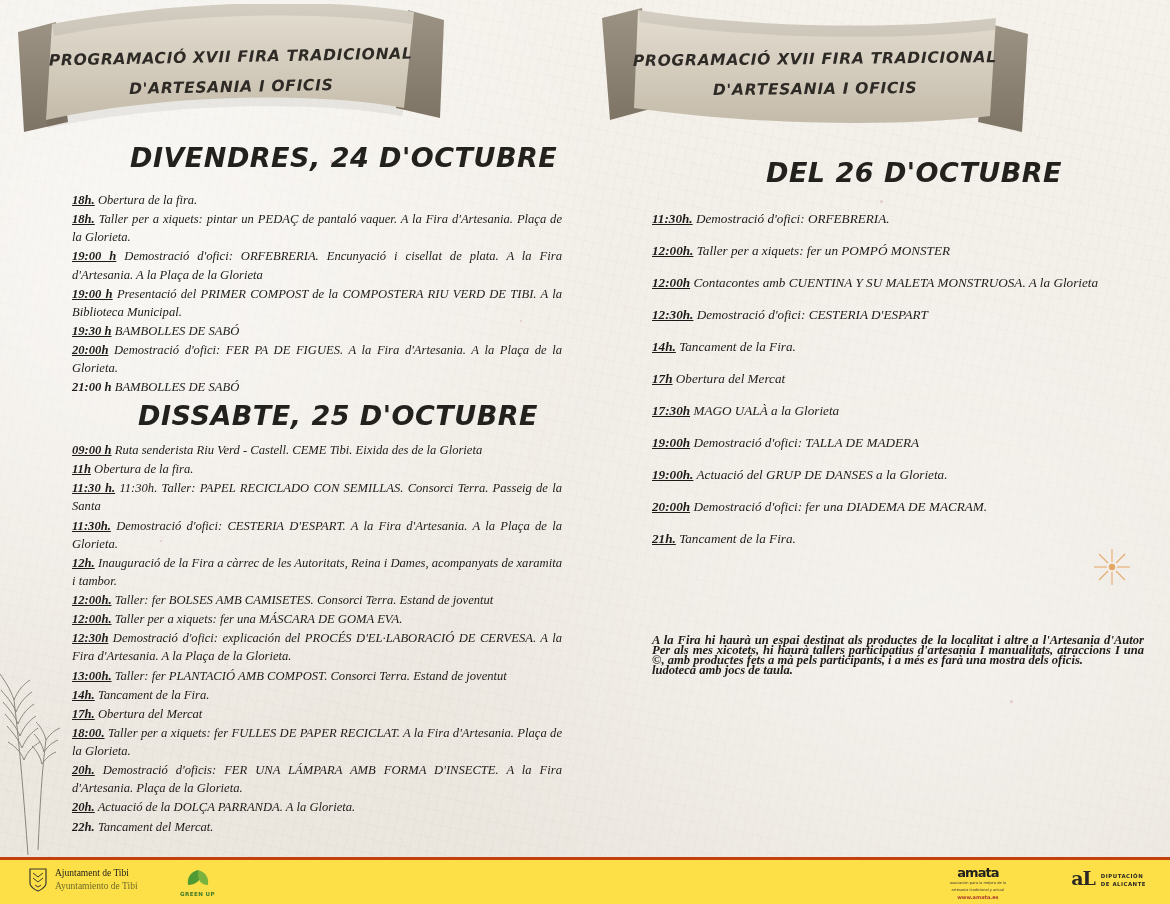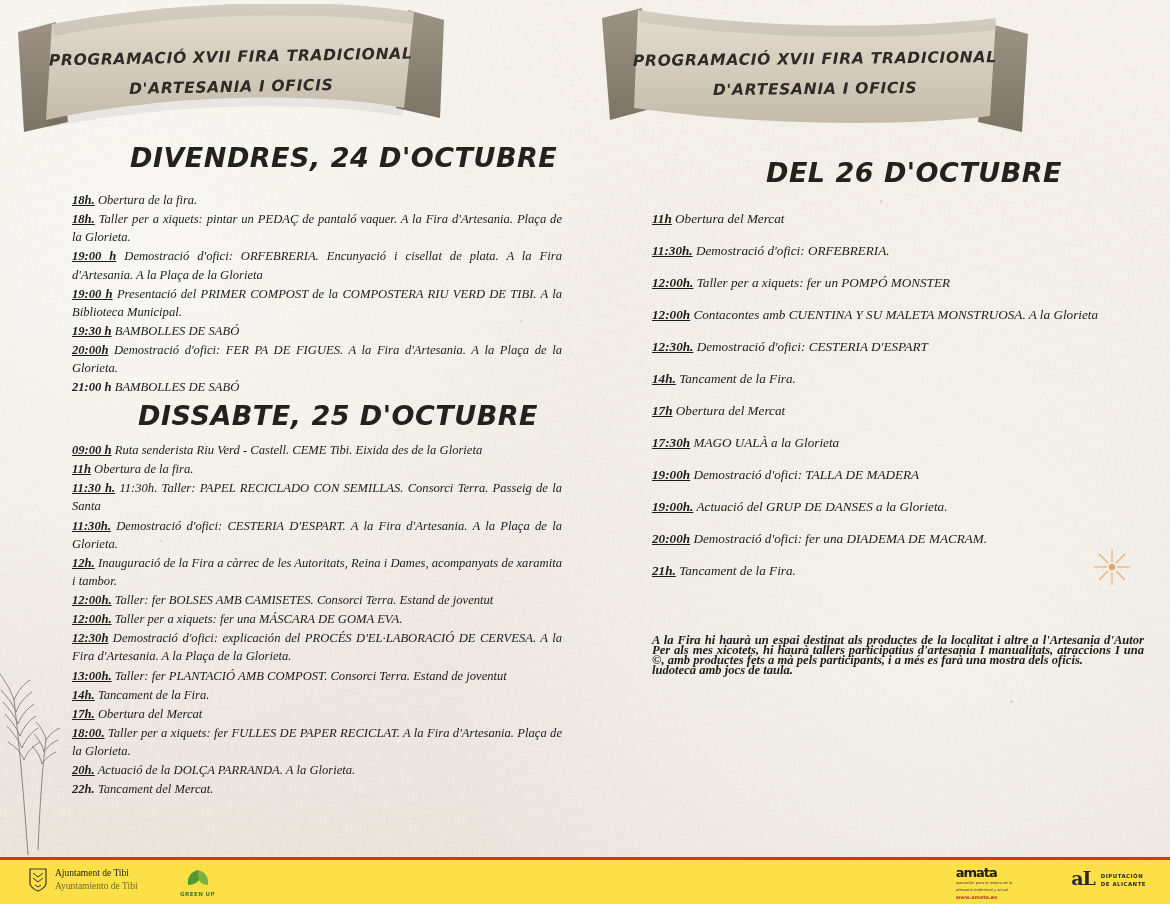--- a/index.html
+++ b/index.html
@@ -173,22 +173,22 @@
     font-family: "DejaVu Sans", sans-serif;
     font-size: 5.6px;
     font-weight: bold;
     letter-spacing: 0.4px;
     color: #3f7a2a;
     margin-top: 1px;
   }
 
   .amata {
     position: absolute;
-    right: 158px; top: 6px;
-    text-align: left;
+    right: 164px; top: 6px;
+    text-align: center;
   }
   .amata .mark {
     font-family: "DejaVu Sans", sans-serif;
     font-weight: bold;
     font-size: 13px;
     letter-spacing: -1px;
     color: #23211e;
     line-height: 1;
   }
   .amata .sub {
@@ -307,26 +307,26 @@
     <p class="ev"><span class="t">11:30 h.</span> <span>11:30h. Taller: PAPEL RECICLADO CON SEMILLAS. Consorci Terra. Passeig de la Santa</span></p>
     <p class="ev"><span class="t">11:30h.</span> <span>Demostració d'ofici: CESTERIA D'ESPART. A la Fira d'Artesania. A la Plaça de la Glorieta.</span></p>
     <p class="ev"><span class="t">12h.</span> <span>Inauguració de la Fira a càrrec de les Autoritats, Reina i Dames, acompanyats de xaramita i tambor.</span></p>
     <p class="ev"><span class="t">12:00h.</span> <span>Taller: fer BOLSES AMB CAMISETES. Consorci Terra. Estand de joventut</span></p>
     <p class="ev"><span class="t">12:00h.</span> <span>Taller per a xiquets: fer una MÁSCARA DE GOMA EVA.</span></p>
     <p class="ev"><span class="t">12:30h</span> <span>Demostració d'ofici: explicación del PROCÉS D'EL·LABORACIÓ DE CERVESA. A la Fira d'Artesania. A la Plaça de la Glorieta.</span></p>
     <p class="ev"><span class="t">13:00h.</span> <span>Taller:  fer PLANTACIÓ AMB COMPOST. Consorci Terra. Estand de joventut</span></p>
     <p class="ev"><span class="t">14h.</span> <span>Tancament de la Fira.</span></p>
     <p class="ev"><span class="t">17h.</span> <span>Obertura del Mercat</span></p>
     <p class="ev"><span class="t">18:00.</span> <span>Taller per a xiquets: fer FULLES DE PAPER RECICLAT. A la Fira d'Artesania. Plaça de la Glorieta.</span></p>
+    <p class="ev"><span class="t">20h.</span> <span>Demostració  d'oficis:  FER UNA LÁMPARA AMB FORMA D'INSECTE.  A la Fira d'Artesania. Plaça de la Glorieta.</span></p>
     <p class="ev"><span class="t">20h.</span> <span>Actuació de la DOLÇA PARRANDA. A la Glorieta.</span></p>
     <p class="ev"><span class="t nounder">22h.</span> <span>Tancament del Mercat.</span></p>
   </div>
 
   <div class="events col-right" style="top:209px;">
-    <p class="ev"><span class="t">11h</span> <span>Obertura del Mercat</span></p>
     <p class="ev"><span class="t">11:30h.</span> <span>Demostració d'ofici: ORFEBRERIA.</span></p>
     <p class="ev"><span class="t">12:00h.</span> <span>Taller per a xiquets: fer un POMPÓ MONSTER</span></p>
     <p class="ev"><span class="t">12:00h</span> <span>Contacontes amb CUENTINA Y SU MALETA MONSTRUOSA. A la Glorieta</span></p>
     <p class="ev"><span class="t">12:30h.</span> <span>Demostració d'ofici: CESTERIA D'ESPART</span></p>
     <p class="ev"><span class="t">14h.</span> <span>Tancament de la Fira.</span></p>
     <p class="ev"><span class="t">17h</span> <span>Obertura del Mercat</span></p>
     <p class="ev"><span class="t">17:30h</span> <span>MAGO UALÀ a la Glorieta</span></p>
     <p class="ev"><span class="t">19:00h</span> <span>Demostració d'ofici: TALLA DE MADERA</span></p>
     <p class="ev"><span class="t">19:00h.</span> <span>Actuació del GRUP DE DANSES a la Glorieta.</span></p>
     <p class="ev"><span class="t">20:00h</span> <span>Demostració d'ofici: fer una DIADEMA DE MACRAM.</span></p>

